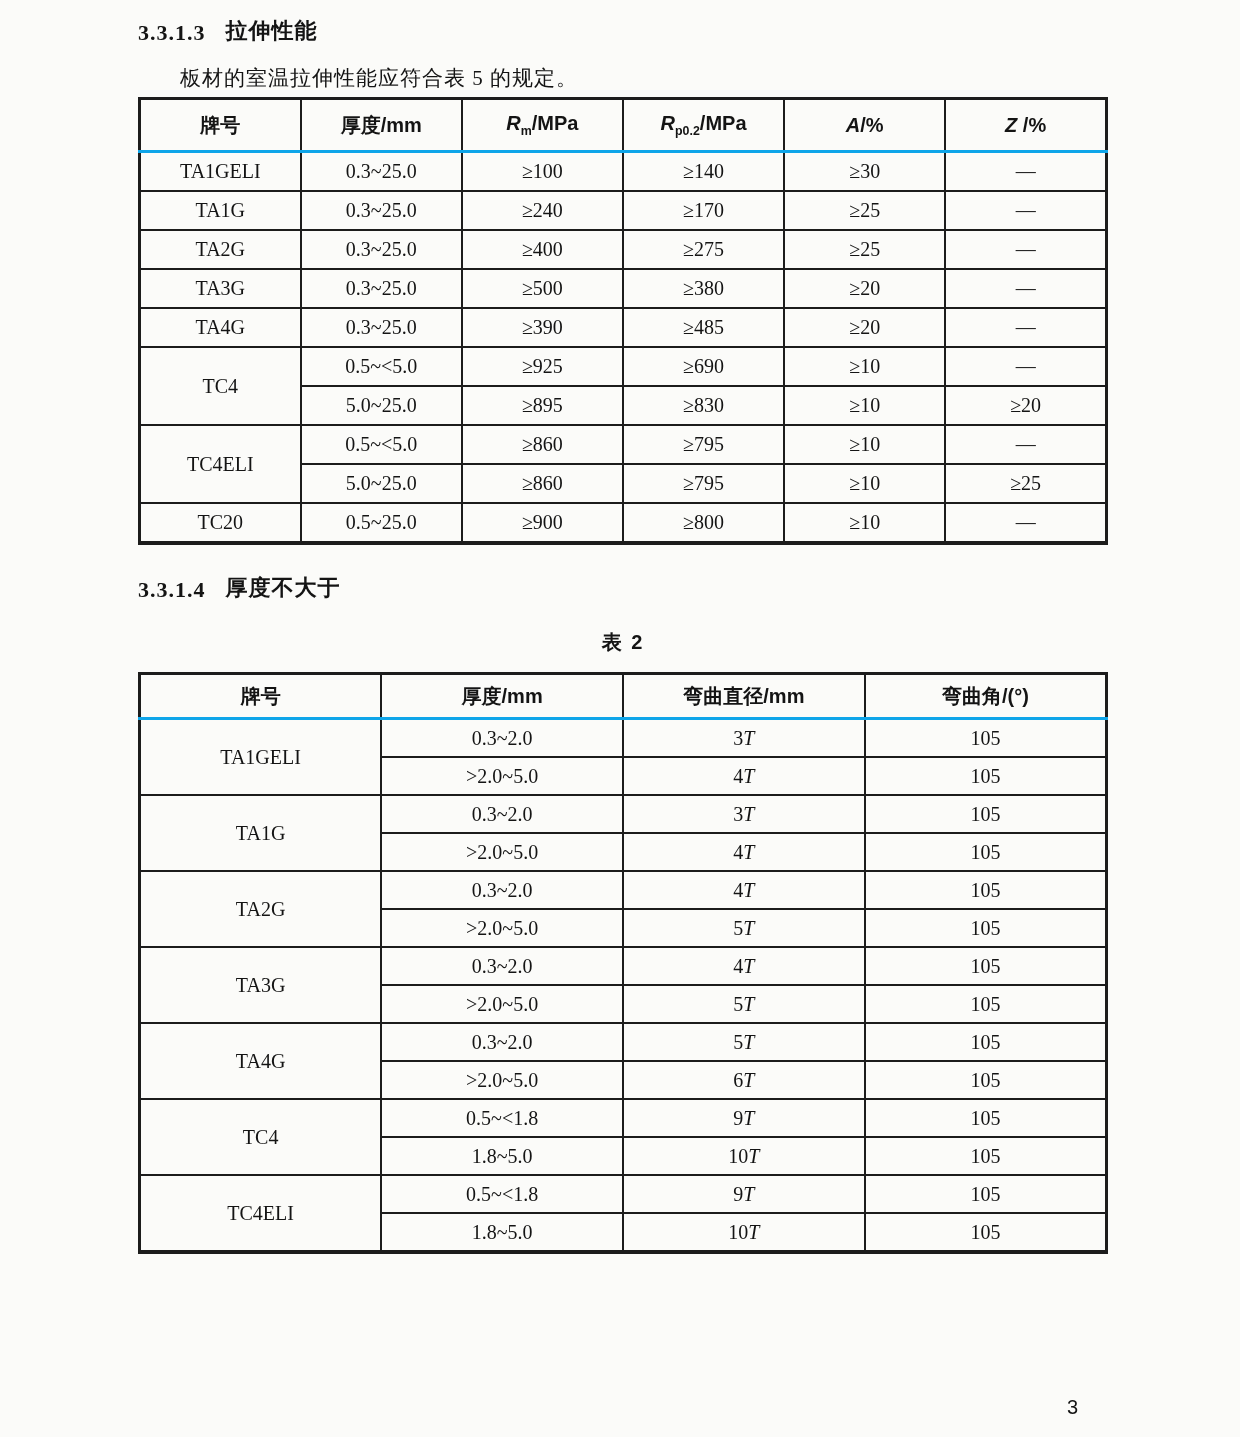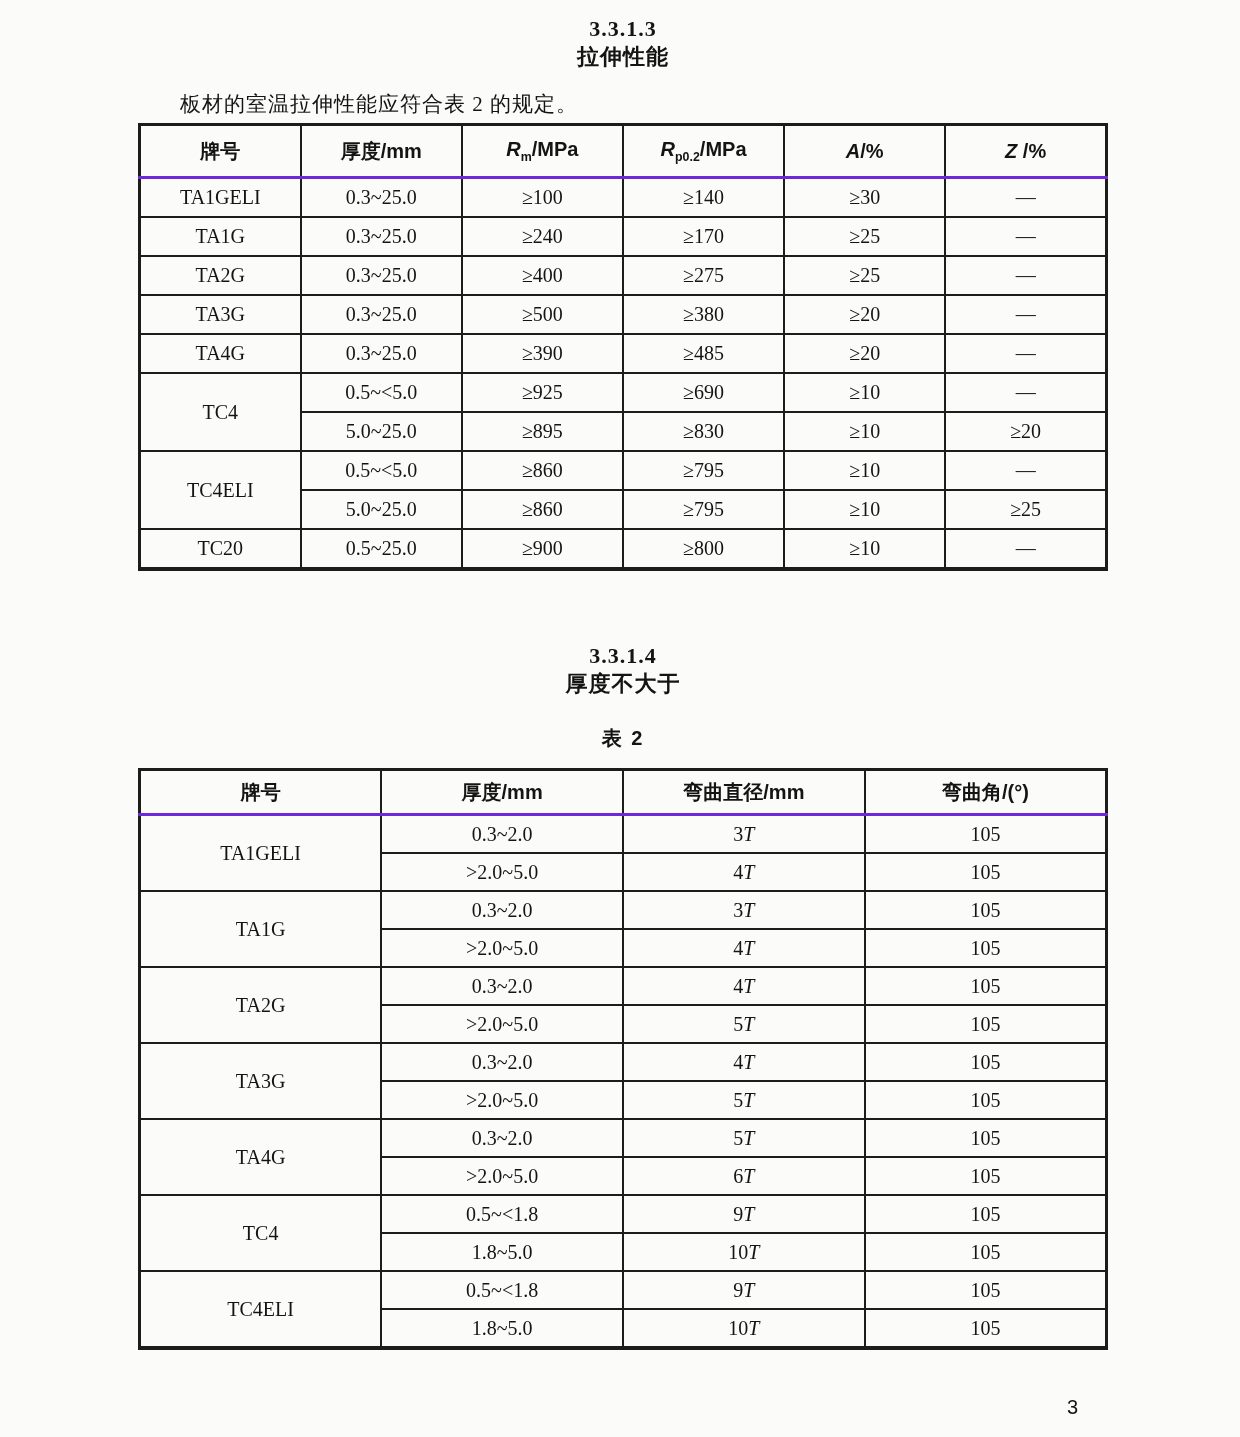--- a/index.html
+++ b/index.html
@@ -7,23 +7,23 @@
     width:1240px;height:1437px;
     background:#fbfbf9;
     font-family:"Liberation Serif","DejaVu Serif",serif;
     color:#141414;
     position:relative;
     overflow:hidden;
   }
   .content{padding:16px 132px 0 138px;}
 
   .sec-heading{
-    display:flex;align-items:center;
-    font-family:"Liberation Sans","DejaVu Sans",sans-serif;
-    font-weight:700;font-size:22px;letter-spacing:1px;flex-direction:column;
+    display:flex;align-items:flex-end;gap:20px;
+    font-family:"Liberation Sans","DejaVu Sans",sans-serif;
+    font-weight:700;font-size:22px;letter-spacing:1px;
   }
   .sec-heading .sec-num{font-family:"Liberation Serif","DejaVu Serif",serif;font-weight:700;}
 
   .para{
     font-size:21px;line-height:1.78;
     text-indent:2em;text-align:justify;
     margin:14px 0 0 0;letter-spacing:1px;
   }
   .tbl-caption{
     text-align:center;font-weight:700;font-size:20px;
@@ -37,51 +37,51 @@
   }
   th,td{
     border:2px solid #1c1c1c;
     text-align:center;vertical-align:middle;
     padding:0 4px;
     font-weight:400;
   }
   table{border:3px solid #1c1c1c;}
   thead th{
     font-weight:700;height:50px;
-    border-bottom:3px solid #6d28d9;
+    border-bottom:3px solid #0ea5e9;
     font-family:"Liberation Sans","DejaVu Sans",sans-serif;
   }
   tbody td{height:37px;border-top-width:1.5px;}
   tbody tr.grp-start td{border-top-width:2.5px;}
   table.t3{border-bottom-width:4px;}
   table.t4{border-bottom-width:4px;}
   table.t4 thead th{height:42px;}
   table.t4 tbody td{height:36px;}
 
   .it{font-style:italic;}
   sub.hdr-sub{font-size:0.62em;font-style:normal;}
 
   .page-number{
     position:absolute;right:162px;bottom:18px;
     font-size:20px;
     font-family:"Liberation Sans","DejaVu Sans",sans-serif;
   }
-  .sec2{margin-top:72px;}
+  .sec2{margin-top:28px;}
 </style>
 </head>
 <body>
 
 <div class="content">
 
   <div class="sec-heading">
     <span class="sec-num">3.3.1.3</span>
     <span>拉伸性能</span>
   </div>
 
-  <p class="para">板材的室温拉伸性能应符合表 2 的规定。</p>
+  <p class="para">板材的室温拉伸性能应符合表 5 的规定。</p>
 
 
   <table class="t3">
     <thead>
       <tr>
         <th>牌号</th>
         <th>厚度/mm</th>
         <th class="latin"><span class="it">R</span><sub class="hdr-sub">m</sub><span>/MPa</span></th>
         <th class="latin"><span class="it">R</span><sub class="hdr-sub">p0.2</sub><span>/MPa</span></th>
         <th class="latin"><span class="it">A</span><span>/%</span></th>

